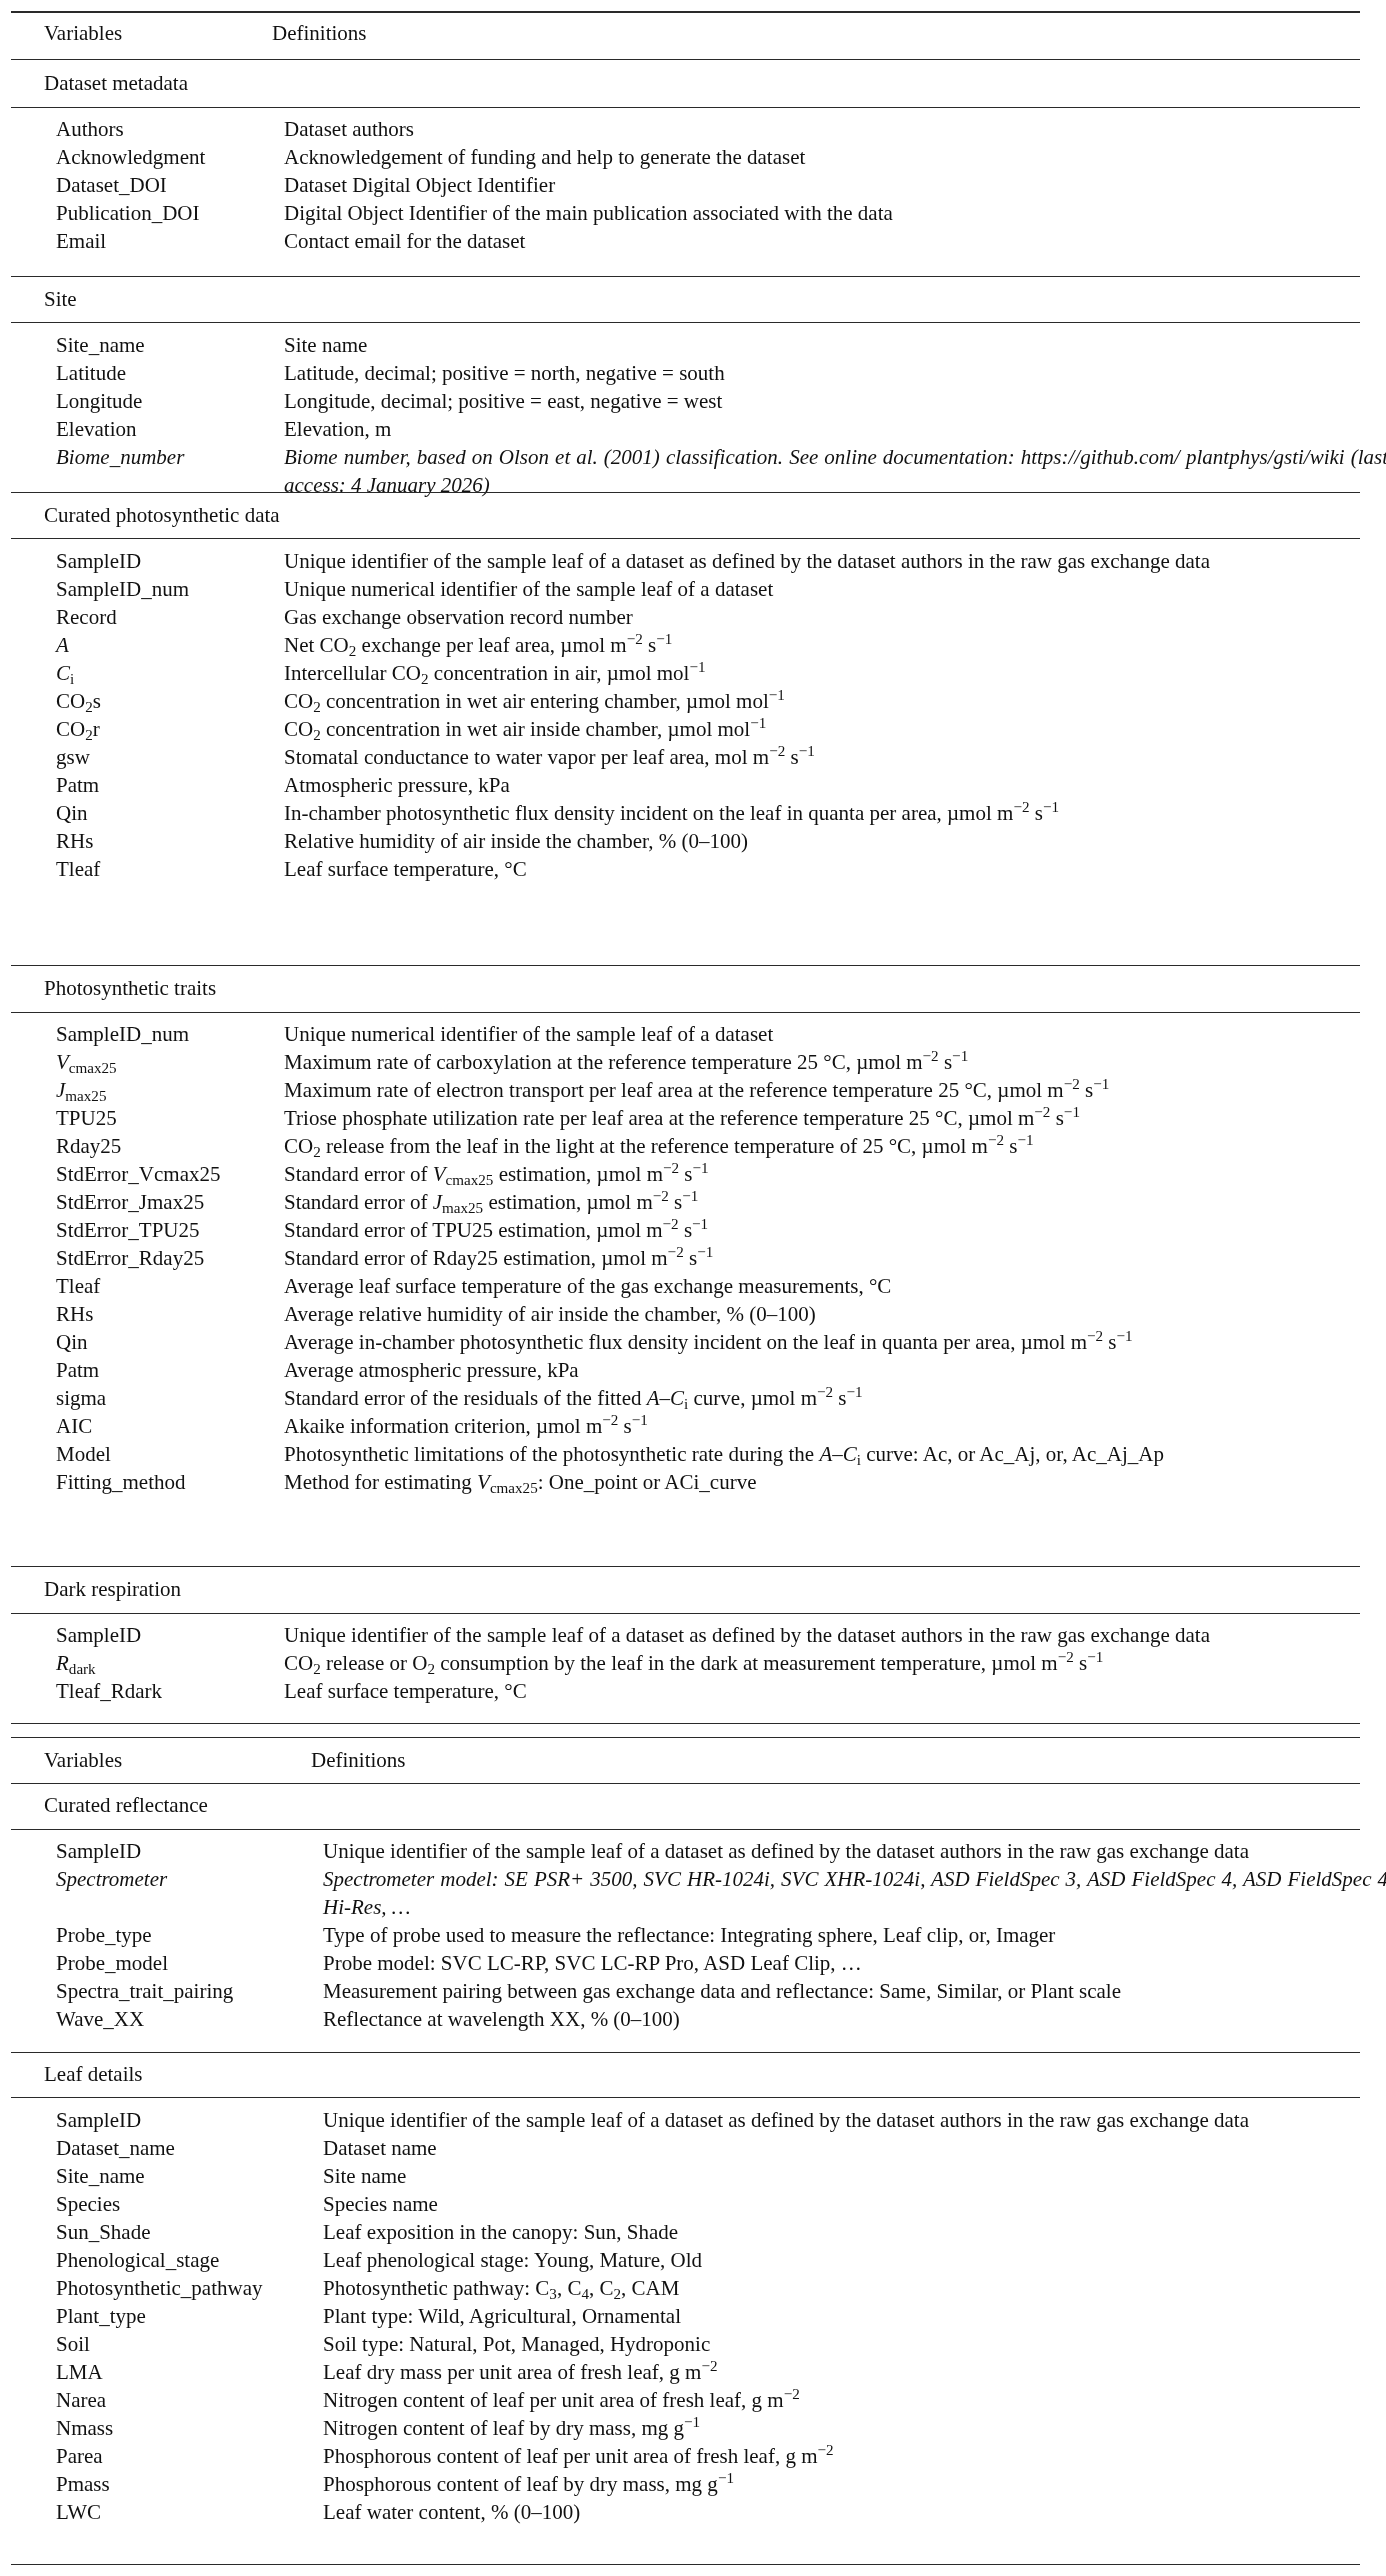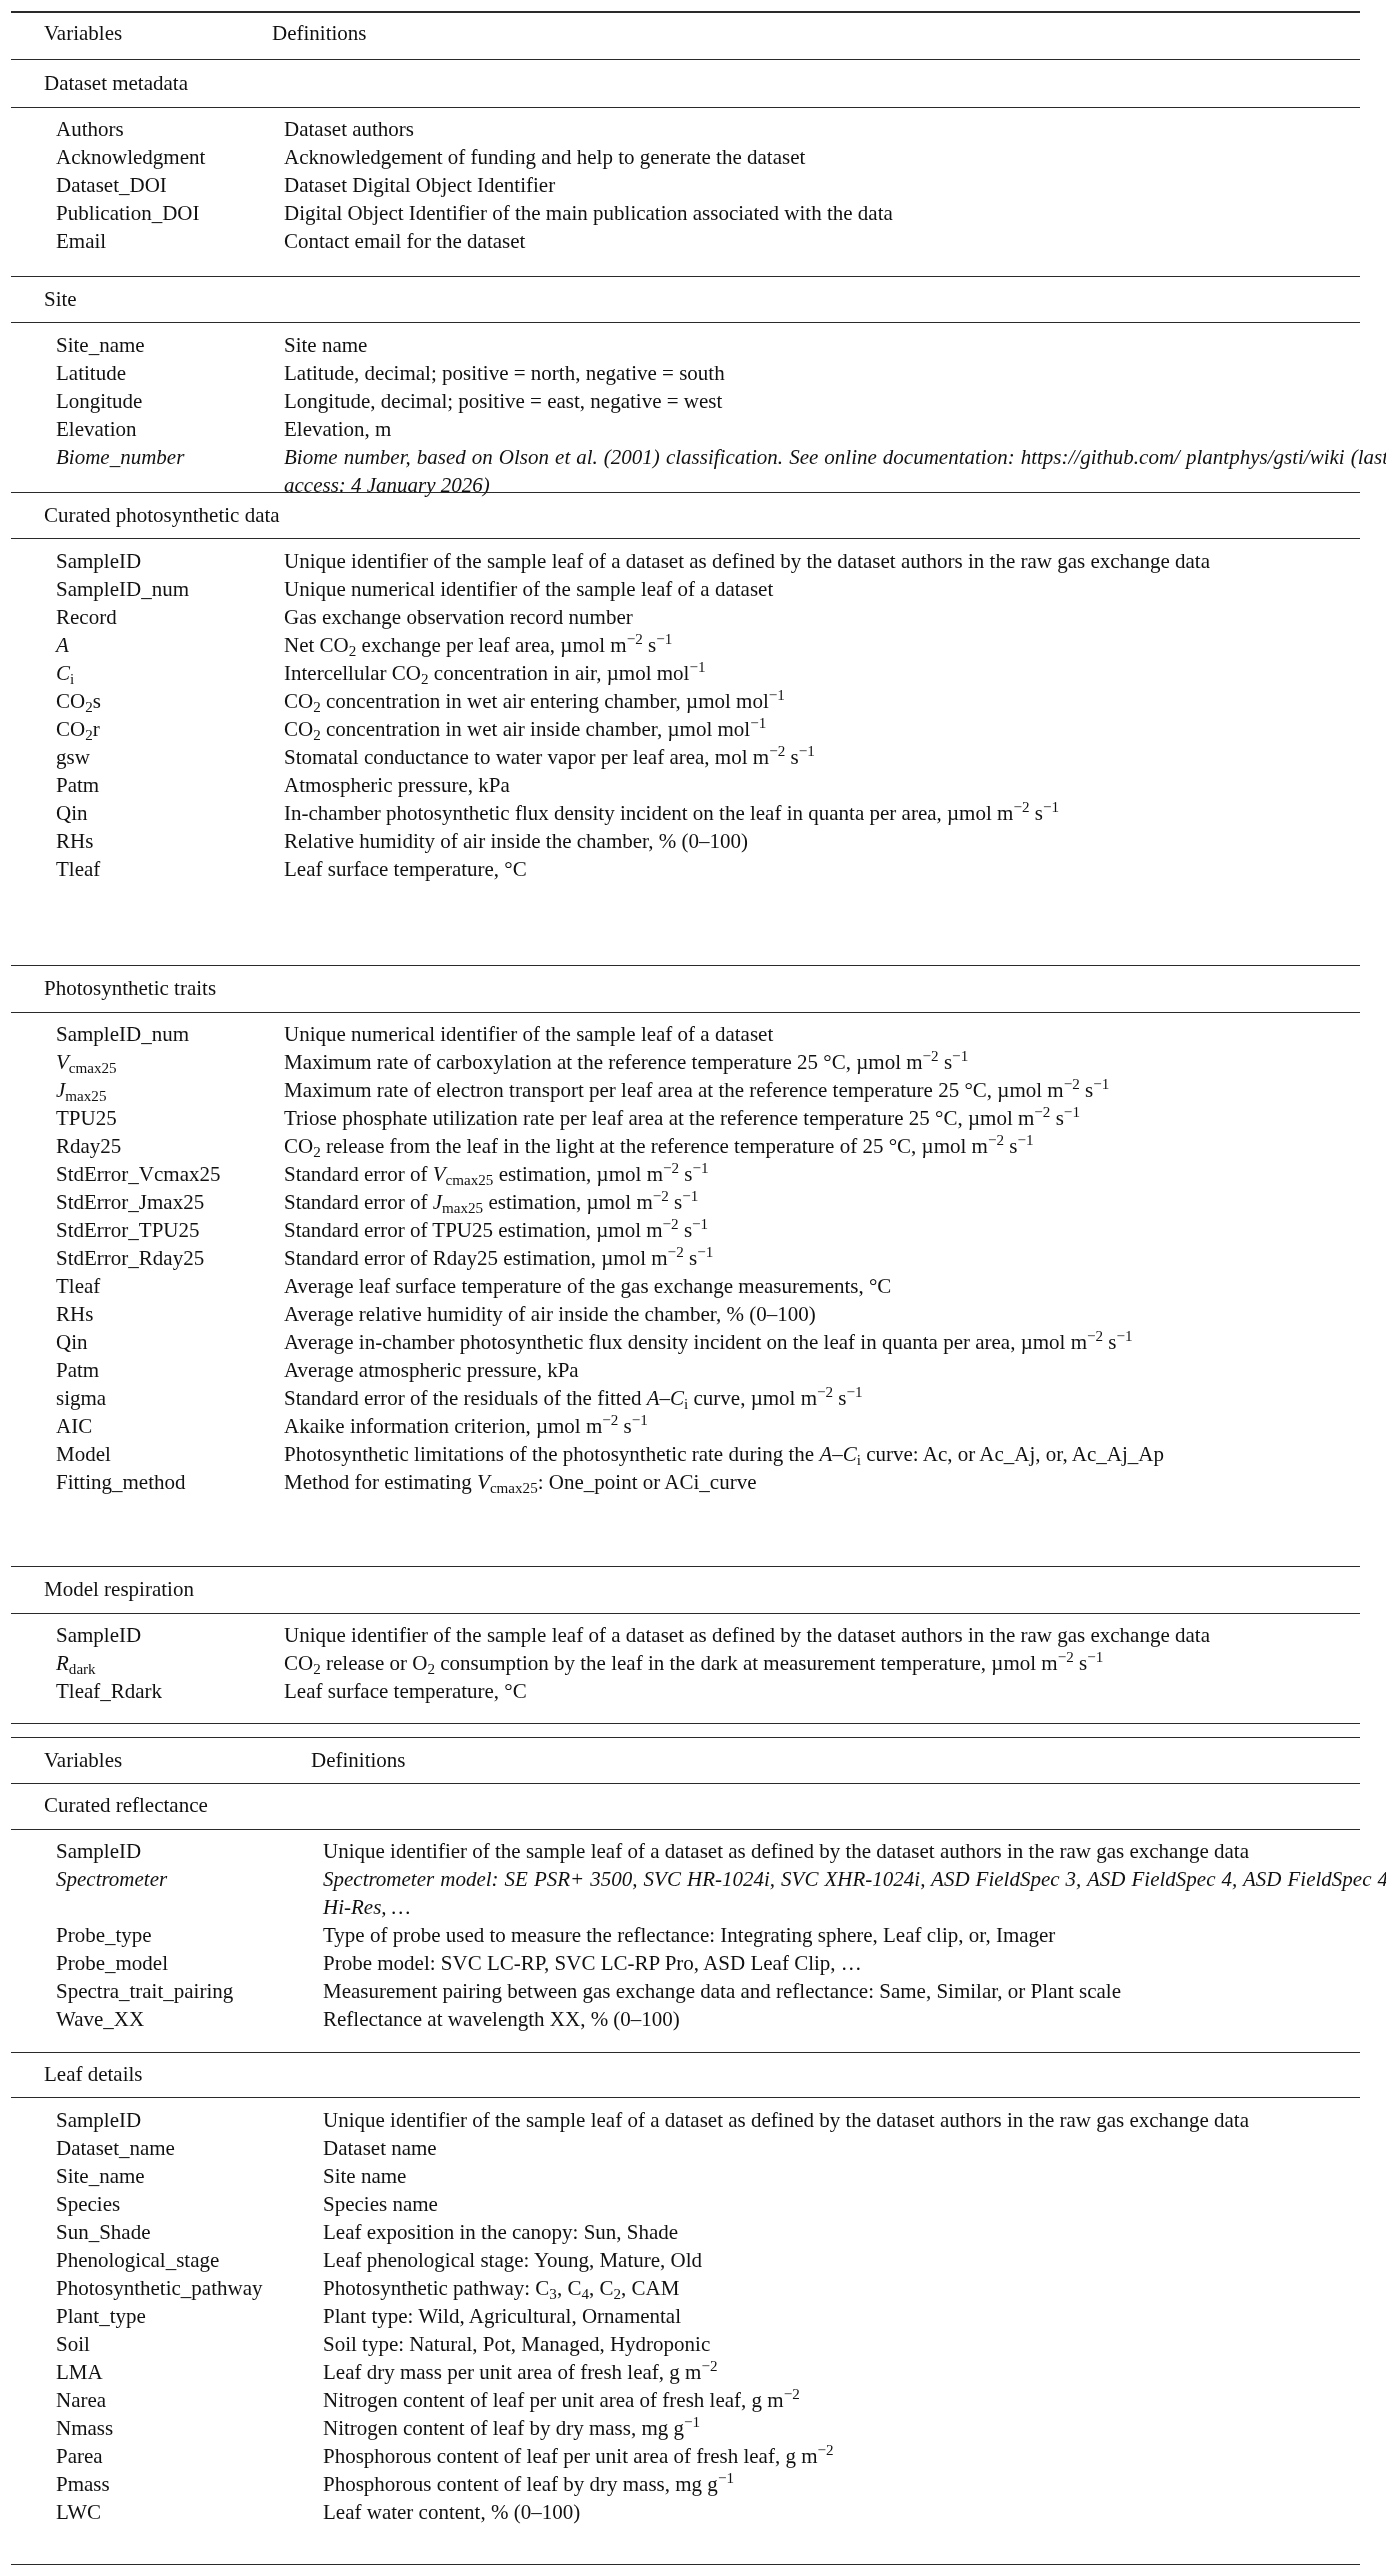--- a/index.html
+++ b/index.html
@@ -215,21 +215,21 @@
         <span class="def">Photosynthetic limitations of the photosynthetic rate during the <i>A</i>–<i>C</i><sub>i</sub> curve: Ac, or Ac_Aj, or, Ac_Aj_Ap</span>
       </div>
       <div class="row">
         <span class="var">Fitting_method</span>
         <span class="def">Method for estimating <i>V</i><sub>cmax25</sub>: One_point or ACi_curve</span>
       </div>
     </div>
   <div class="rule" style="top:1566px"></div>
 
   <div class="hdr-row" style="top:1576px">
-    <span class="section-title">Model respiration</span>
+    <span class="section-title">Dark respiration</span>
   </div>
   <div class="rule" style="top:1613px"></div>
   <div class="tbl" style="top:1621px">
       <div class="row">
         <span class="var">SampleID</span>
         <span class="def">Unique identifier of the sample leaf of a dataset as defined by the dataset authors in the raw gas exchange data</span>
       </div>
       <div class="row">
         <span class="var"><i>R</i><sub>dark</sub></span>
         <span class="def">CO<sub>2</sub> release or O<sub>2</sub> consumption by the leaf in the dark at measurement temperature, µmol m<sup>−2</sup> s<sup>−1</sup></span>

